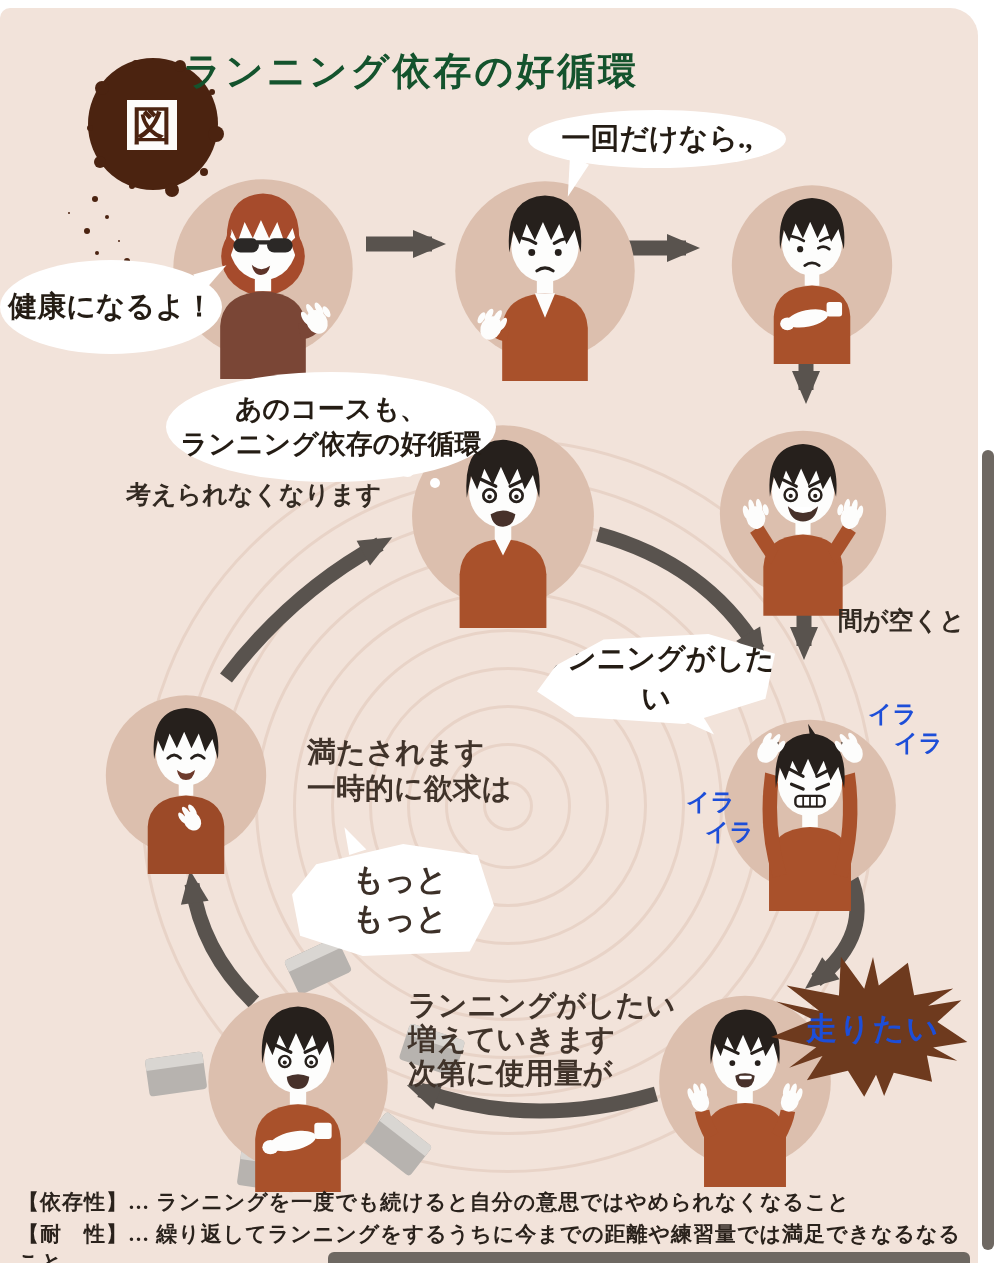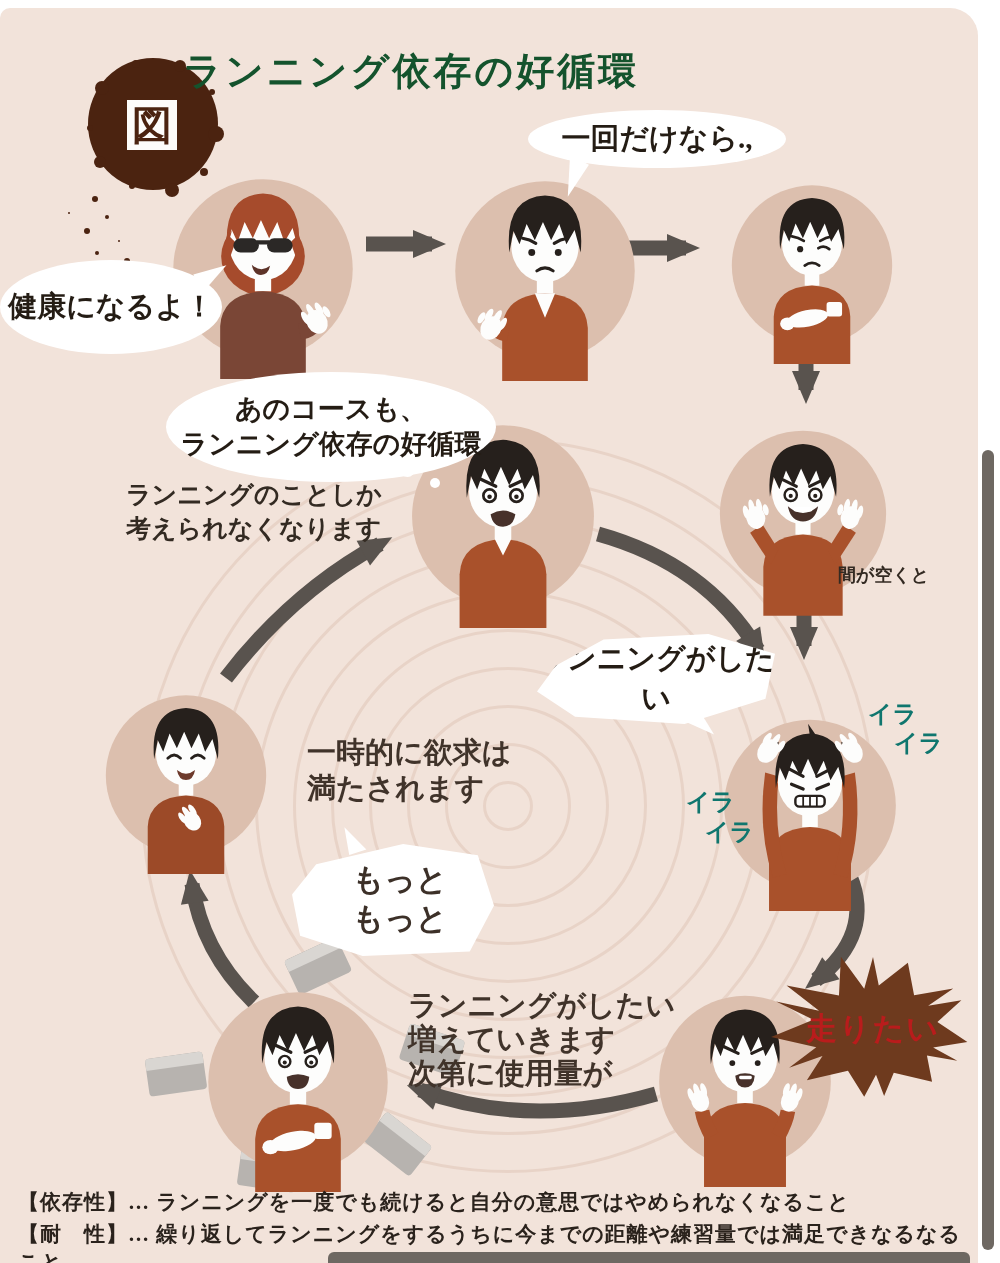--- a/index.html
+++ b/index.html
@@ -50,32 +50,32 @@
   #bubble-wantrun{left:537px;top:626px;width:238px;height:90px;font-size:29px;
     clip-path:polygon(8% 35%,28% 6%,72% 0%,100% 22%,96% 72%,62% 100%,16% 92%,0% 64%);}
   #tail-wantrun{left:688px;top:700px;border-top:34px solid #fff;border-left:18px solid transparent;border-right:4px solid transparent;transform:rotate(-38deg);}
   #bubble-more{left:292px;top:836px;width:202px;height:112px;font-size:31px;line-height:1.25;
     font-family:"Liberation Sans","DejaVu Sans",sans-serif;color:#3c3028;
     clip-path:polygon(12% 18%,55% 0%,92% 10%,100% 55%,88% 96%,35% 100%,4% 82%,0% 45%);}
   #tail-more{left:344px;top:814px;border-bottom:28px solid #fff;border-left:4px solid transparent;border-right:14px solid transparent;transform:rotate(-18deg);}
   
   .cap{position:absolute;z-index:4;color:#332a22;font-weight:bold;}
   #cap-obsession{left:126px;top:470px;font-size:25px;line-height:1.35;}
-  #cap-gap{left:838px;top:555px;font-size:18px;}
-  .ira{font-size:24px;color:#0f766e;}
+  #cap-gap{left:838px;top:596px;font-size:25px;}
+  .ira{font-size:24px;color:#1d4ed8;}
   #ira-tr1{left:868px;top:690px;} #ira-tr2{left:894px;top:719px;}
   #ira-bl1{left:686px;top:778px;} #ira-bl2{left:705px;top:808px;}
   .softcap{position:absolute;z-index:4;font-family:"Liberation Sans","DejaVu Sans",sans-serif;
     font-weight:bold;color:#40332a;}
   #cap-satisfied{left:307px;top:726px;font-size:29px;line-height:1.25;}
   #cap-tolerance{left:408px;top:980px;font-size:29px;line-height:1.18;}
   
   .burst{position:absolute;z-index:4;display:flex;align-items:center;justify-content:center;}
   .burst svg{position:absolute;left:0;top:0;width:100%;height:100%;}
-  .burst .btxt{position:relative;z-index:1;color:#b91c1c;font-weight:bold;font-size:31px;letter-spacing:2px;}
+  .burst .btxt{position:relative;z-index:1;color:#1d4ed8;font-weight:bold;font-size:31px;letter-spacing:2px;}
   #burst-want{left:766px;top:946px;width:214px;height:150px;}
   #burst-pain{left:744px;top:1020px;width:224px;height:156px;}
   
   .foot{position:absolute;z-index:4;left:18px;font-size:21px;font-weight:bold;color:#2a221c;letter-spacing:1px;}
   #foot1{top:1180px;} #foot2{top:1212px;}
   
   #vscroll{position:absolute;left:982px;top:450px;width:12px;height:800px;background:#6e6862;border-radius:6px;z-index:6;}
   #hscroll{position:absolute;left:328px;top:1252px;width:642px;height:11px;background:#6e6862;border-radius:6px 6px 0 0;z-index:6;}
 </style>
 </head>
@@ -379,37 +379,36 @@
   <div id="bubble-course" class="bubble">
     <div>
       <div>あのコースも、</div>
       <div>ランニング依存の好循環</div>
     </div>
   </div>
   <div class="thought-dot" style="left:400px;top:454px;width:15px;height:15px"></div>
   <div class="thought-dot" style="left:430px;top:470px;width:10px;height:10px"></div>
 
   <div id="cap-obsession" class="cap">
-    <div>ランニングのことしか</div>
     <div>考えられなくなります</div>
   </div>
 
   <div id="cap-gap" class="cap">間が空くと</div>
 
   <div id="bubble-wantrun" class="bubble">ランニングがしたい</div>
   <div id="tail-wantrun" class="tail"></div>
 
   <div id="ira-tr1" class="cap ira abs">イラ</div>
   <div id="ira-tr2" class="cap ira abs">イラ</div>
   <div id="ira-bl1" class="cap ira abs">イラ</div>
   <div id="ira-bl2" class="cap ira abs">イラ</div>
 
   <div id="cap-satisfied" class="softcap">
+    <div>満たされます</div>
     <div>一時的に欲求は</div>
-    <div>満たされます</div>
   </div>
 
   <div id="bubble-more" class="bubble">
     <div style="text-align:right">
       <div>もっと</div>
       <div style="padding-left:14px">もっと</div>
     </div>
   </div>
   <div id="tail-more" class="tail"></div>
 

